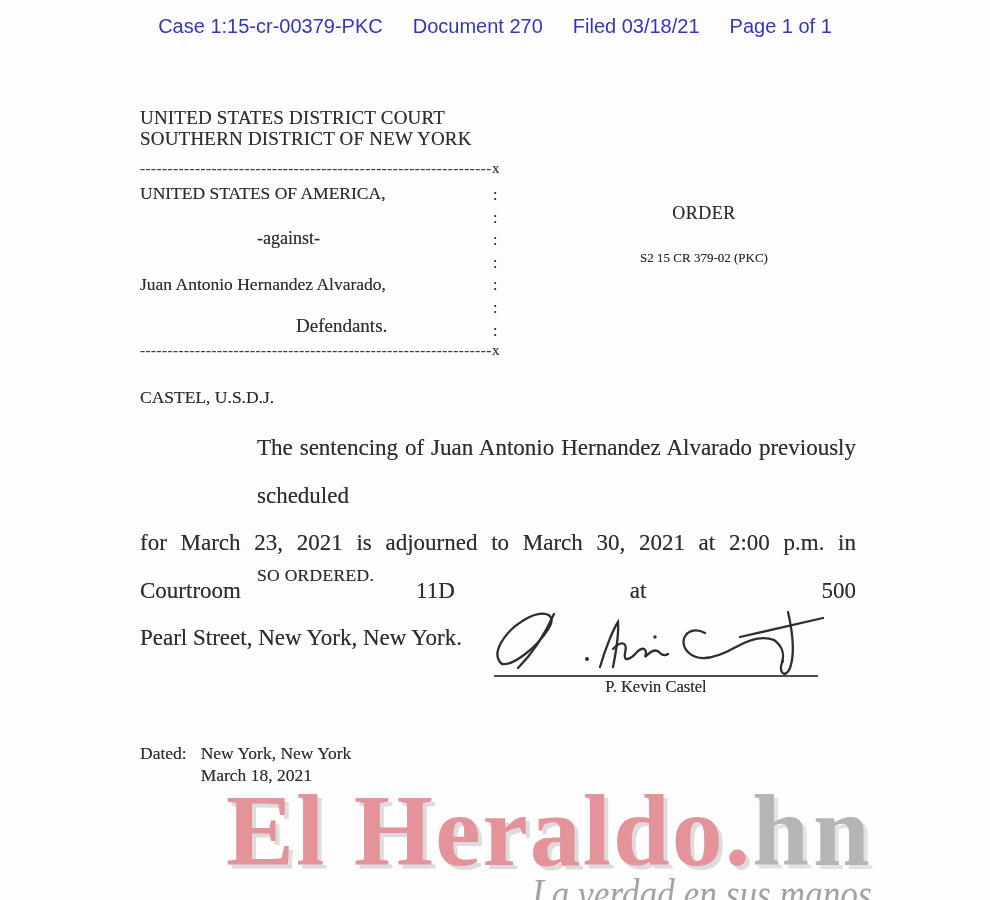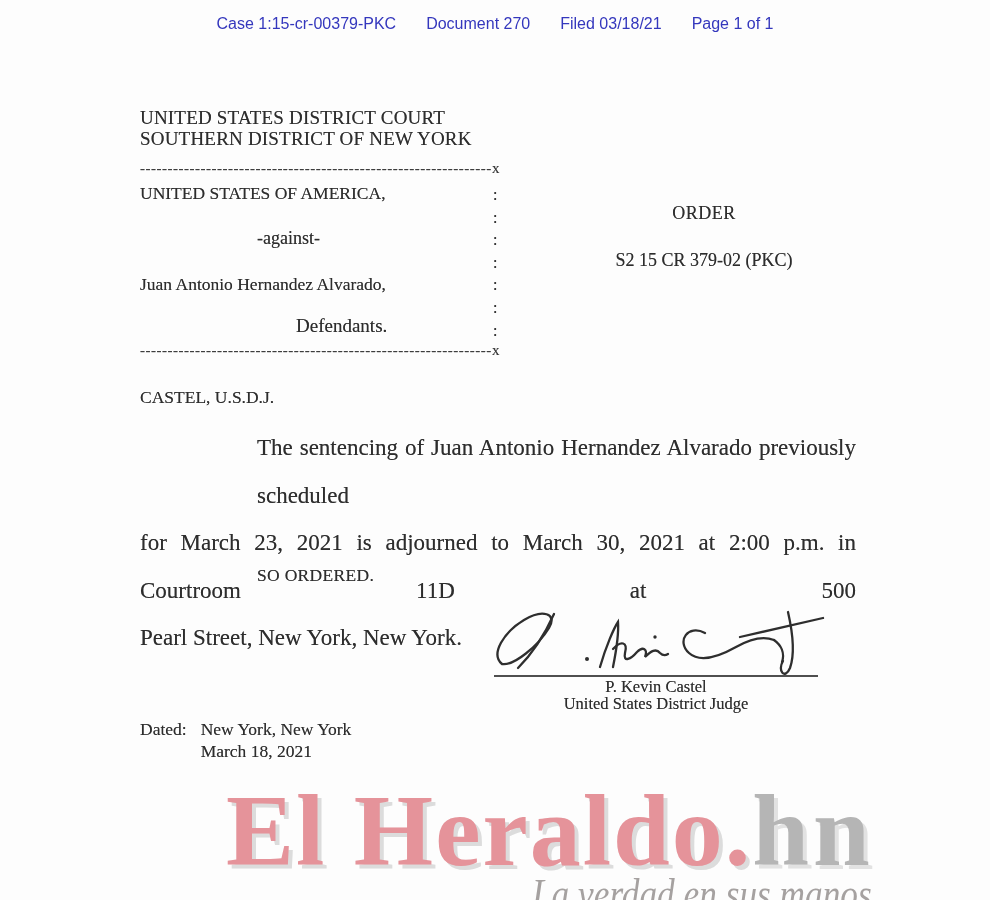--- a/index.html
+++ b/index.html
@@ -5,47 +5,47 @@
   html,body { margin:0; padding:0; background:#ffffff; }
   .page {
     position:relative; width:990px; height:900px; margin:0 auto;
     background:#fdfdfd; overflow:hidden;
     font-family:"Liberation Serif", serif; color:#2d2d2d;
   }
   
   .ecf-header {
     position:absolute; top:15px; left:0; right:0; z-index:3;
     display:flex; justify-content:center; gap:30px;
-    font-family:"Liberation Sans", sans-serif; font-size:16px; color:#3437bd;
+    font-family:"Liberation Sans", sans-serif; font-size:20px; color:#3437bd;
   }
   
   .doc { position:absolute; inset:0; z-index:2; text-shadow:0 0 0.6px rgba(45,45,45,0.55); }
   .court-heading { position:absolute; left:140px; top:108px; font-size:19px; line-height:20.5px; letter-spacing:0.2px; }
   .rule { position:absolute; left:140px; height:18px; font-size:15px; color:#3a3a3a; white-space:nowrap; }
   .rule .dashes { display:inline-block; width:352px; overflow:hidden; letter-spacing:0.5px; }
   .rule .rule-x { position:absolute; left:352px; top:0; }
   .rule-top { top:160px; }
   .rule-bottom { top:342px; }
   .party-us   { position:absolute; left:140px; top:183px; font-size:17.5px; }
   .colon-col  { position:absolute; left:493px; top:184px; font-size:16px; line-height:22.6px; text-align:center; }
   .against    { position:absolute; left:257px; top:228px; font-size:18px; }
   .party-def  { position:absolute; left:140px; top:274px; font-size:17.5px; }
   .defendants { position:absolute; left:296px; top:315px; font-size:19px; }
   .order-title  { position:absolute; left:618px; top:203px; width:172px; text-align:center; font-size:18px; letter-spacing:0.5px; }
-  .case-number  { position:absolute; left:598px; top:250px; width:212px; text-align:center; font-size:18px; }
+  .case-number  { position:absolute; left:598px; top:250px; width:212px; text-align:center; font-size:13px; }
   .judge-line { position:absolute; left:140px; top:387px; font-size:17.5px; }
   .para { position:absolute; left:140px; top:424px; width:716px; font-size:23px; line-height:47.5px; }
   .para .l1 { padding-left:117px; text-align:justify; text-align-last:justify; }
   .para .l2 { text-align:justify; text-align-last:justify; }
   .so-ordered { position:absolute; left:257px; top:565px; font-size:17.5px; letter-spacing:0.3px; }
   .sig-svg  { position:absolute; left:490px; top:604px; }
   .sig-line { position:absolute; left:494px; top:675px; width:324px; height:2px; background:#4f4f4f; }
   .sig-name  { position:absolute; left:494px; top:678px; width:324px; text-align:center; font-size:16.5px; line-height:17.5px; }
   .sig-title { position:absolute; left:494px; top:695px; width:324px; text-align:center; font-size:16.5px; line-height:17.5px; }
-  .dated { position:absolute; left:140px; top:719px; font-size:17.5px; line-height:21.5px; display:flex; gap:14px; }
+  .dated { position:absolute; left:140px; top:743px; font-size:17.5px; line-height:21.5px; display:flex; gap:14px; }
   
   .wm-layer { position:absolute; inset:0; z-index:1;margin-top:28px; }
   .wm-brand {
     position:absolute; left:226px; top:752px; line-height:1; white-space:nowrap;
     font-size:102px; font-weight:700; letter-spacing:2px;
   }
   .wm-red  { text-shadow:4px 4px 0 #dcdcdc; }
   .wm-gray { letter-spacing:4px; text-shadow:4px 4px 0 #e2e2e2; }
   .wm-tagline {
     position:absolute; left:532px; top:842px; font-size:42px; font-style:italic;
@@ -124,21 +124,20 @@
       <path d="M110,63 C116,42 124,24 128,18 C129,31 126,48 123,63"></path>
       <path d="M123,45 C131,36 138,38 135,49 C133,59 141,55 147,48 C153,42 158,45 155,53 C161,47 166,44 170,49 C172,51 175,52 178,50"></path>
       <circle cx="165" cy="33" r="1.7" fill="#2e2e2e" stroke="none"></circle>
       <path d="M215,29 C198,20 186,37 199,49 C210,59 230,52 246,43 C260,35 274,32 284,36"></path>
       <path d="M284,36 C291,41 295,49 292,58"></path>
       <path d="M298,8 C303,30 305,50 300,64 C295,76 287,67 293,57"></path>
       <path d="M250,33 L333,14"></path>
     </svg>
     <div class="sig-line"></div>
     <div class="sig-name">P. Kevin Castel</div>
-    <div class="sig-title">United States District Judge</div>
 
     <div class="dated">
       <span>Dated:</span>
       <span>
         <div>New York, New York</div>
         <div>March 18, 2021</div>
       </span>
     </div>
 
   </div>

